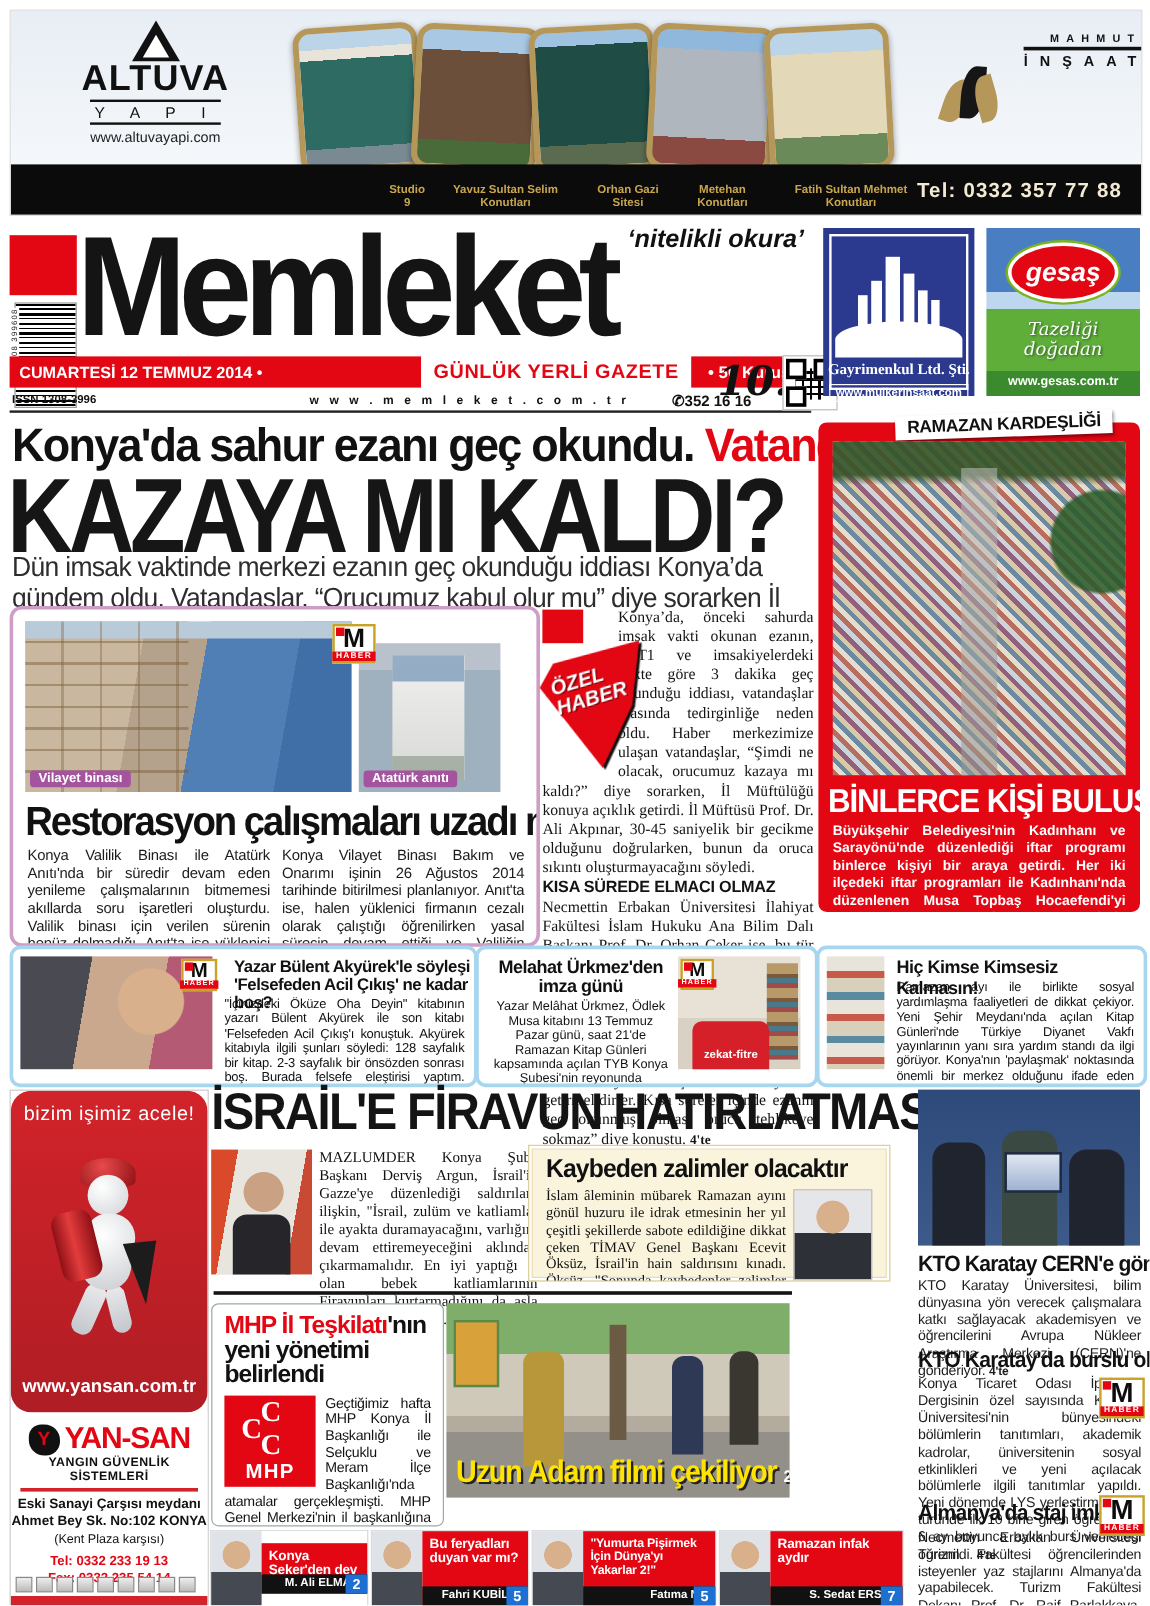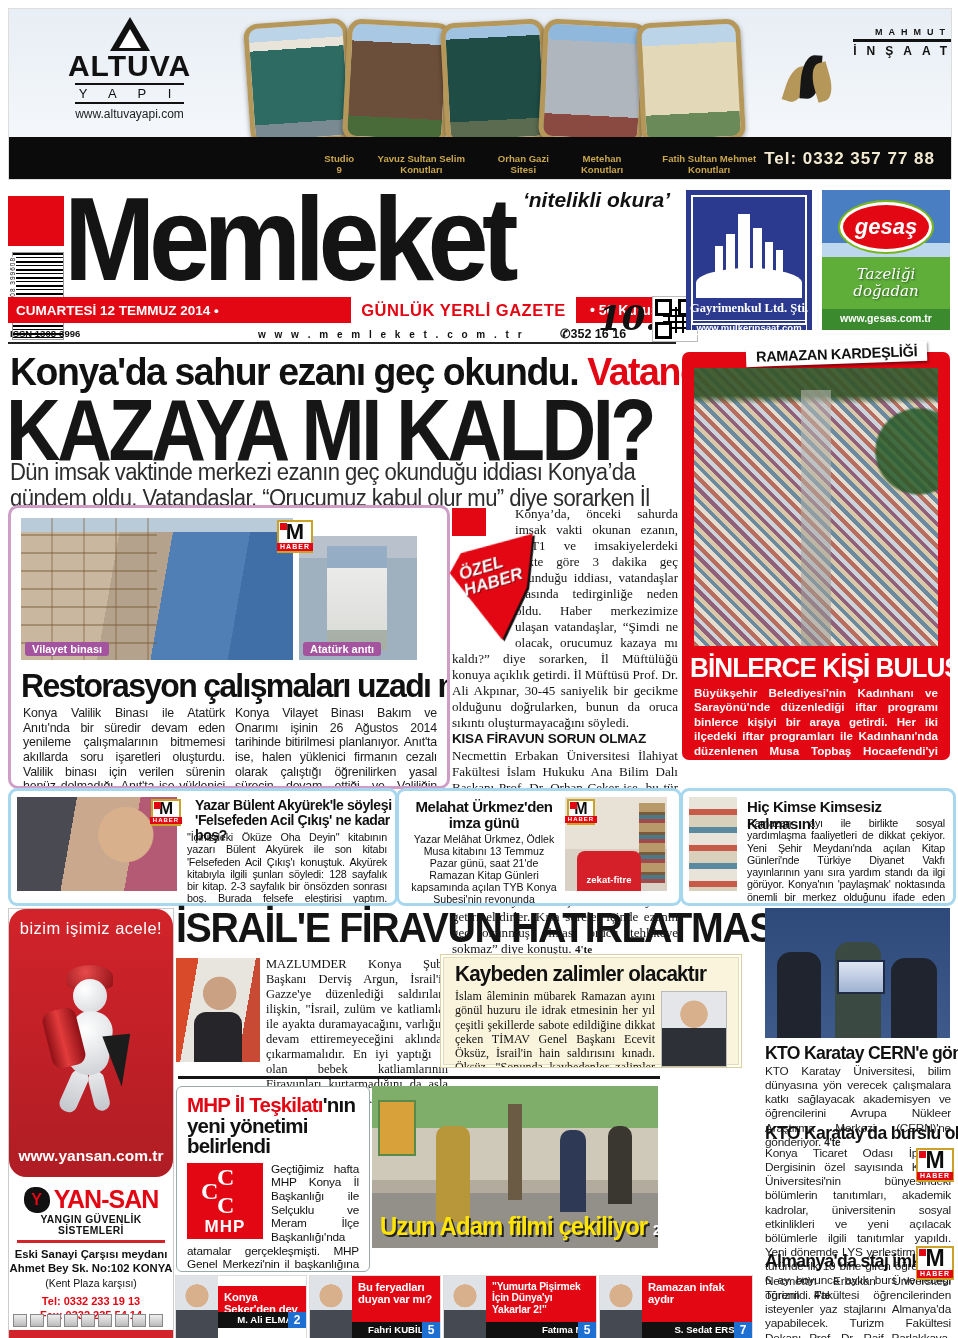--- a/index.html
+++ b/index.html
@@ -311,21 +311,21 @@
 
   <div class="abs midcol">
     <span class="dropsq"></span>
     <span class="ozelwrap">
       <span class="ozel abs">
         <span class="shape"></span>
         <span class="t"><span>ÖZEL</span><br><span>HABER</span></span>
       </span>
     </span>
     <span>Konya’da, önceki sahurda imsak vakti okunan ezanın, TRT1 ve imsakiyelerdeki vakte göre 3 dakika geç okunduğu iddiası, vatandaşlar arasında tedirginliğe neden oldu. Haber merkezimize ulaşan vatandaşlar, “Şimdi ne olacak, orucumuz kazaya mı kaldı?” diye sorarken, İl Müftülüğü konuya açıklık getirdi. İl Müftüsü Prof. Dr. Ali Akpınar, 30-45 saniyelik bir gecikme olduğunu doğrularken, bunun da oruca sıkıntı oluşturmayacağını söyledi.</span>
-    <div class="midsub">KISA FİRAVUN SORUN OLMAZ</div>
+    <div class="midsub">KISA SÜREDE ELMACI OLMAZ</div>
     <span>Necmettin Erbakan Üniversitesi İlahiyat Fakültesi İslam Hukuku Ana Bilim Dalı Başkanı Prof. Dr. Orhan Çeker ise, bu tür durumların sıra dışı haller olduğunu belirterek, vatandaşların genel olarak imsak vaktinden sonra bir şey yiyip içememelerinin uygun olacağını belirtti. Çeker, “Diyanetin imsakiyesi, vakitler açısından uygundur. Vatandaşlarımız bu vakitlere uyarak oruç ibadetlerini yerine getirmelidirler. Kısa süreler içinde ezanın geç okunmuş olması orucu tehlikeye sokmaz” diye konuştu.</span>
     <span class="pgref">4'te</span>
   </div>
 
   <div class="abs redbox">
     <div class="rtag">RAMAZAN KARDEŞLİĞİ</div>
     <div class="crowd"></div>
     <div class="red-h">BİNLERCE KİŞİ BULUŞTU</div>
     <div class="red-b"><span>Büyükşehir Belediyesi'nin Kadınhanı ve Sarayönü'nde düzenlediği iftar programı binlerce kişiyi bir araya getirdi. Her iki ilçedeki iftar programları ile Kadınhanı'nda düzenlenen Musa Topbaş Hocaefendi'yi anma programına katılan ve muhtarlarla toplantı yapan Büyükşehir Belediye Başkanı Tahir Akyürek, Konya'da ve ilçelerinde büyük bir Ramazan coşkusu yaşandığını söyledi. </span><span class="pgref">13'te</span></div>
   </div>

